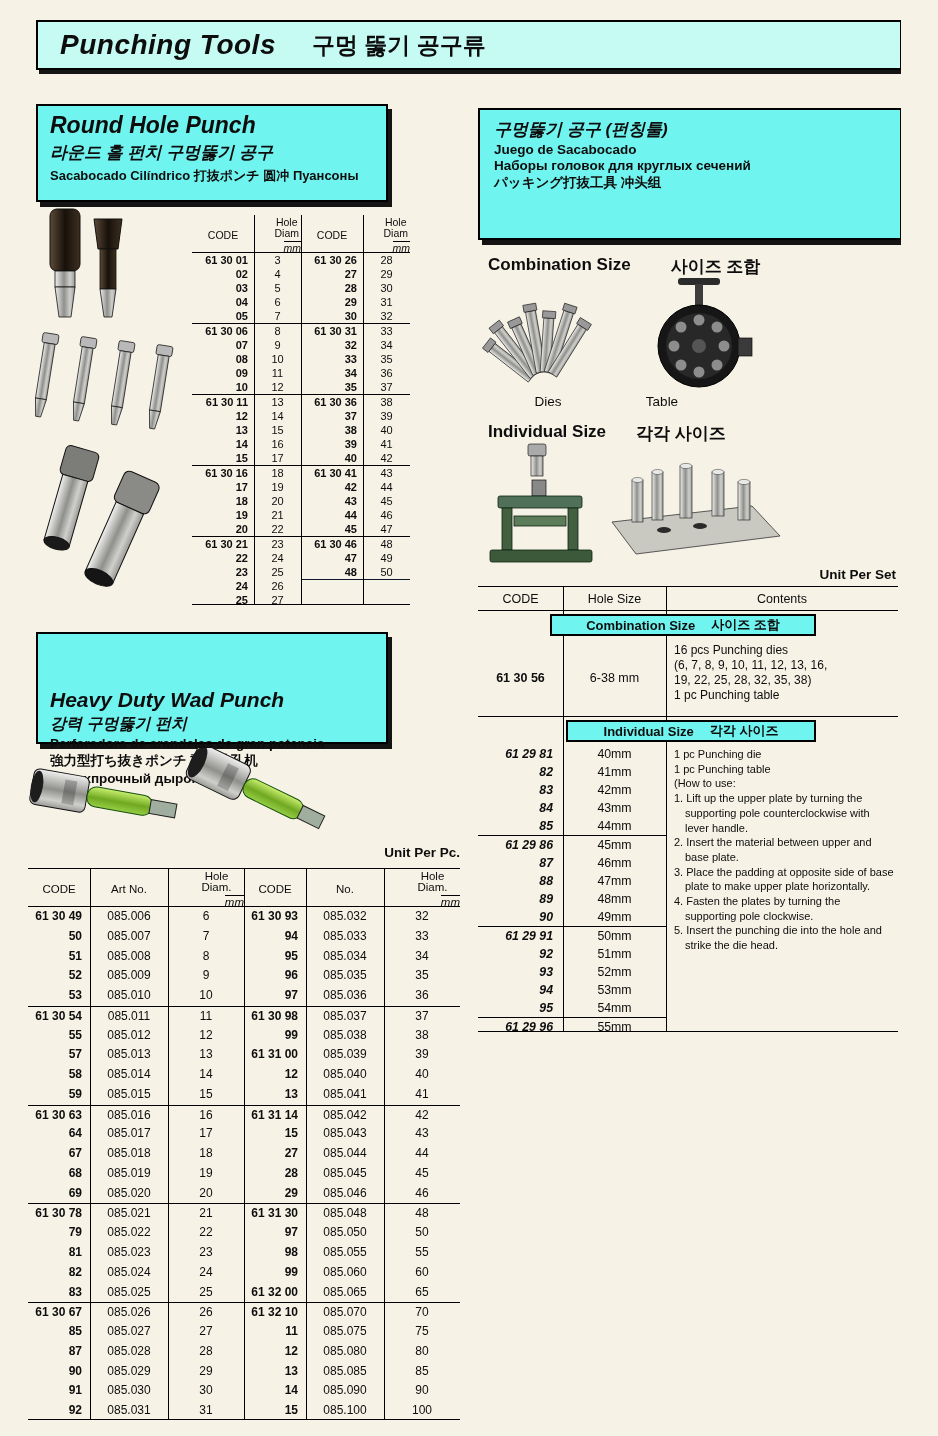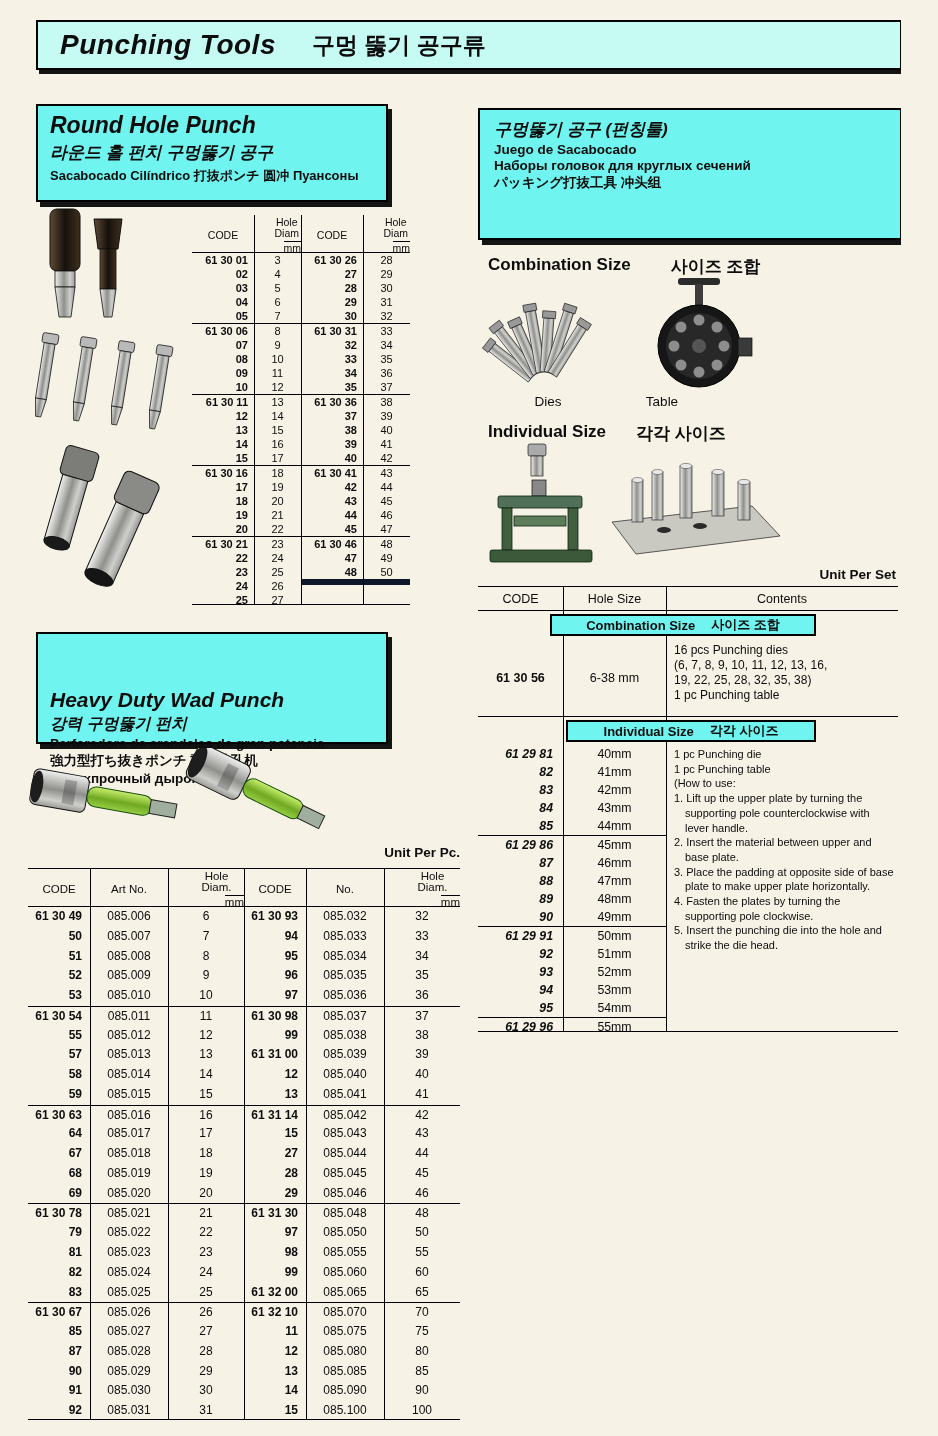--- a/index.html
+++ b/index.html
@@ -33,24 +33,24 @@
   .vl { position:absolute; top:0; bottom:0; width:1px; background:#000; z-index:1; }
   .sep { border-top:1px solid #000; }
 
   
   #rhp-table { left:192px; top:215px; width:218px; height:390px; border-bottom:1.5px solid #000; }
   #rhp-table .v1{left:62px}  #rhp-table .v2{left:109px}  #rhp-table .v3{left:171px}
   .rhp-head { display:grid; grid-template-columns:62px 47px 62px 47px; height:38px; border-bottom:1px solid #000; }
   .hc { display:flex; align-items:center; justify-content:center; font-size:10.5px; }
   .hc.hole { flex-direction:column; justify-content:flex-end; align-items:flex-end;margin-left:21px; }
   .hole-lbl { text-align:center; line-height:11px; padding:2px 2px 2px; }
-  .hole-mm  { border-top:1px solid #000; text-align:center; line-height:13px; }
+  .hole-mm  { border-top:1px solid #000; text-align:center; line-height:13px;font-style:italic; }
   .rhp-body { display:flex; }
   .rhp-half { width:109px; }
-  .rhp-group.endline { border-bottom:6px solid #0f172a; }
+  .rhp-group.endline { border-bottom:1px solid #0f172a; }
   .rhp-row { display:grid; grid-template-columns:62px 47px; height:14px; }
   .rhp-code { font-weight:700; font-size:11px; text-align:right; padding-right:6px; line-height:14px; }
   .rhp-val  { font-size:11px; text-align:center; line-height:14px; }
 
   
   #unit-pc { left:312px; top:845px; width:148px; text-align:right; font-size:13.5px; font-weight:600; }
   #wad-table { left:28px; top:868px; width:432px; height:552px; border-top:1px solid #000; border-bottom:1.5px solid #000; }
   #wad-table .v1{left:62px} #wad-table .v2{left:140px} #wad-table .v3{left:216px}
   #wad-table .v4{left:278px} #wad-table .v5{left:356px}
   .wad-head { display:grid; grid-template-columns:62px 78px 76px 62px 78px 76px; height:38px; border-bottom:1px solid #000; }

